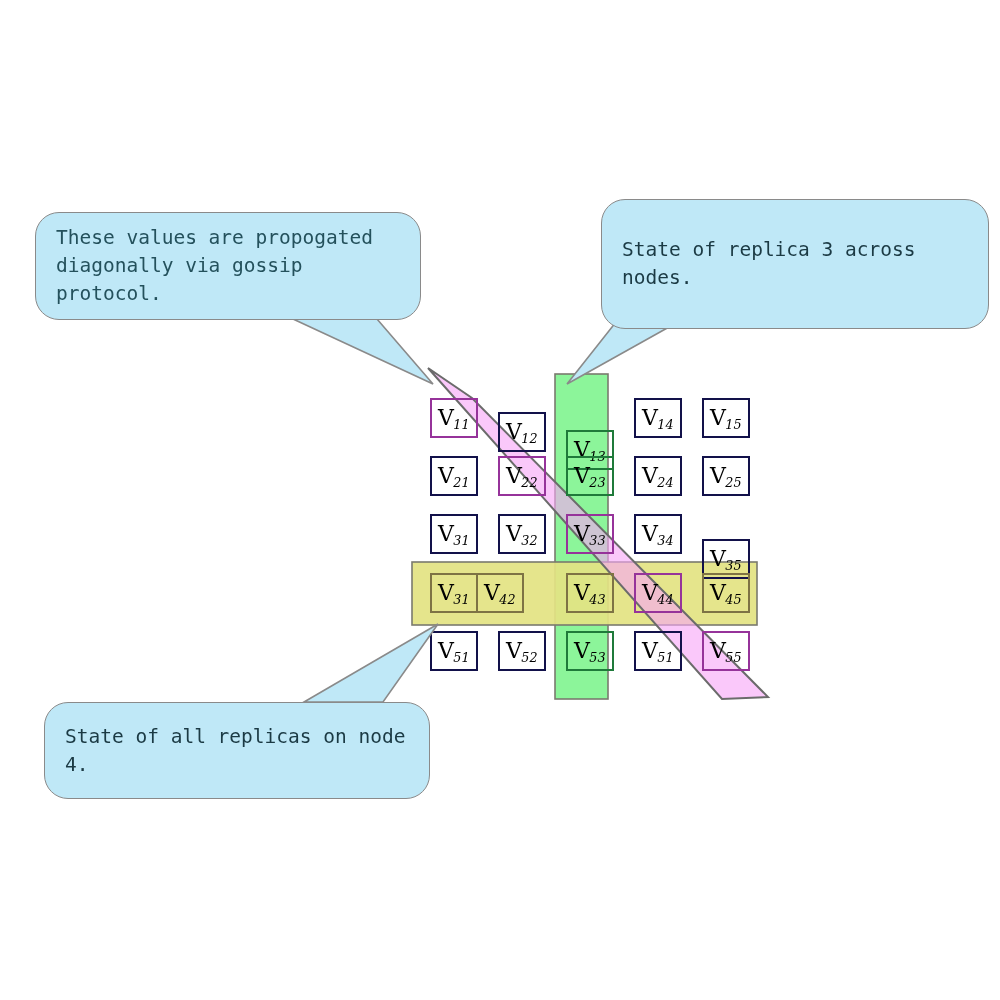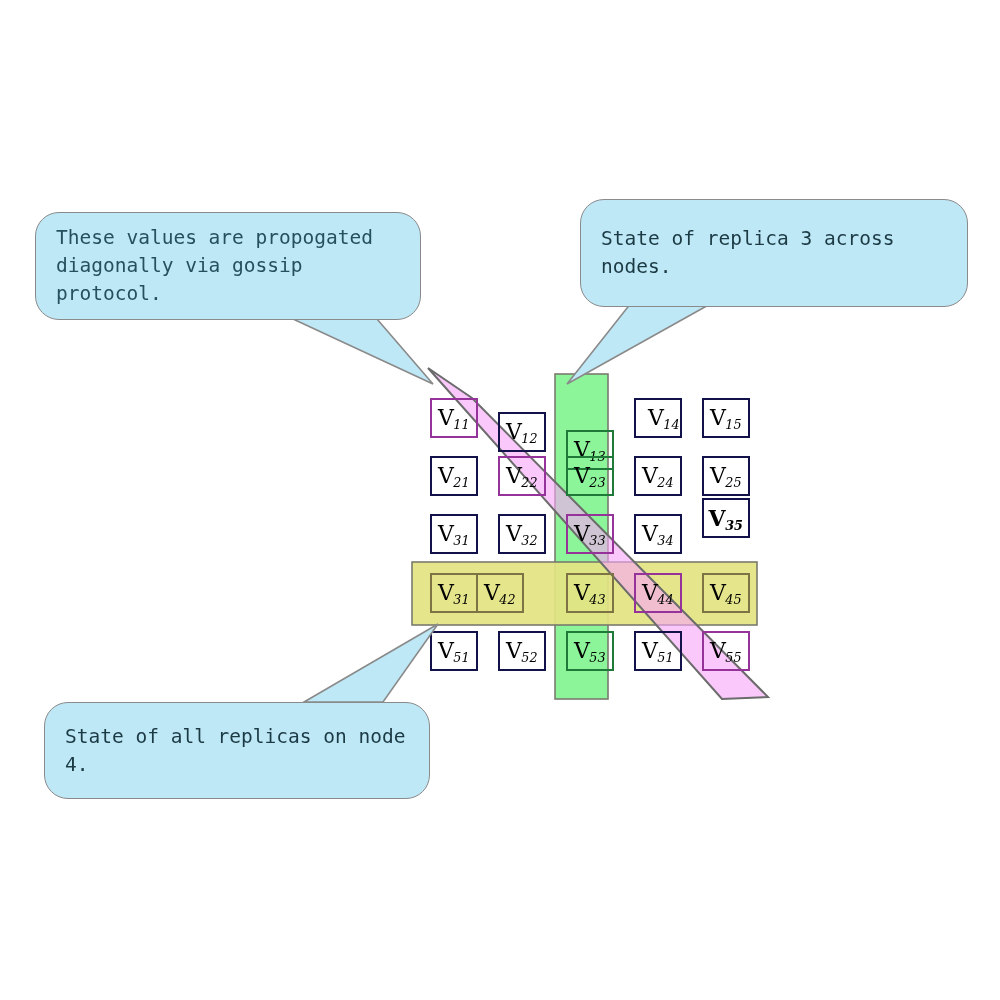--- a/index.html
+++ b/index.html
@@ -35,21 +35,21 @@
     align-items: center;
     z-index: 40;
   }
   .callout .ctext {
     padding: 0 20px;
     white-space: pre-line;
     width: 100%;
   }
   #callout-gossip  { left: 35px;  top: 212px; width: 386px; height: 108px; }
   #callout-gossip .ctext { color:#24515c; }
-  #callout-replica { left: 580px; top: 199px; width: 388px; height: 108px; }
+  #callout-replica { left: 601px; top: 199px; width: 388px; height: 130px; }
   #callout-node    { left: 44px;  top: 702px; width: 386px; height: 97px; }
 
   
   .layer {
     position: absolute;
     left: 0; top: 0;
     width: 1000px; height: 1000px;
   }
   #tails-layer  { z-index: 30; }
   #bands-layer  { z-index: 10; }
@@ -112,21 +112,21 @@
   <div id="grid">
       <div class="cell in-magenta" style="left: 430px; top: 398px;">
         <span class="vlab">V<sub>11</sub></span>
       </div>
       <div class="cell" style="left: 498px; top: 398px; margin-top: 14px;">
         <span class="vlab">V<sub>12</sub></span>
       </div>
       <div class="cell in-green" style="left: 566px; top: 398px; margin-top: 32px;">
         <span class="vlab">V<sub>13</sub></span>
       </div>
-      <div class="cell" style="left: 634px; top: 398px; justify-content: flex-end;">
+      <div class="cell" style="left: 634px; top: 398px;">
         <span class="vlab">V<sub>14</sub></span>
       </div>
       <div class="cell" style="left: 702px; top: 398px;">
         <span class="vlab">V<sub>15</sub></span>
       </div>
       <div class="cell" style="left: 430px; top: 456.2px;">
         <span class="vlab">V<sub>21</sub></span>
       </div>
       <div class="cell in-magenta" style="left: 498px; top: 456.2px;">
         <span class="vlab">V<sub>22</sub></span>
@@ -145,21 +145,21 @@
       </div>
       <div class="cell" style="left: 498px; top: 514.4px;">
         <span class="vlab">V<sub>32</sub></span>
       </div>
       <div class="cell in-green in-magenta" style="left: 566px; top: 514.4px;">
         <span class="vlab">V<sub>33</sub></span>
       </div>
       <div class="cell" style="left: 634px; top: 514.4px;">
         <span class="vlab">V<sub>34</sub></span>
       </div>
-      <div class="cell" style="left: 702px; top: 498px; font-weight: bold;">
+      <div class="cell" style="left: 702px; top: 539px;">
         <span class="vlab">V<sub>35</sub></span>
       </div>
       <div class="cell in-yellow" style="left: 430px; top: 572.6px;">
         <span class="vlab">V<sub>31</sub></span>
       </div>
       <div class="cell in-yellow" style="left: 476px; top: 572.6px;">
         <span class="vlab">V<sub>42</sub></span>
       </div>
       <div class="cell in-green in-yellow" style="left: 566px; top: 572.6px;">
         <span class="vlab">V<sub>43</sub></span>

